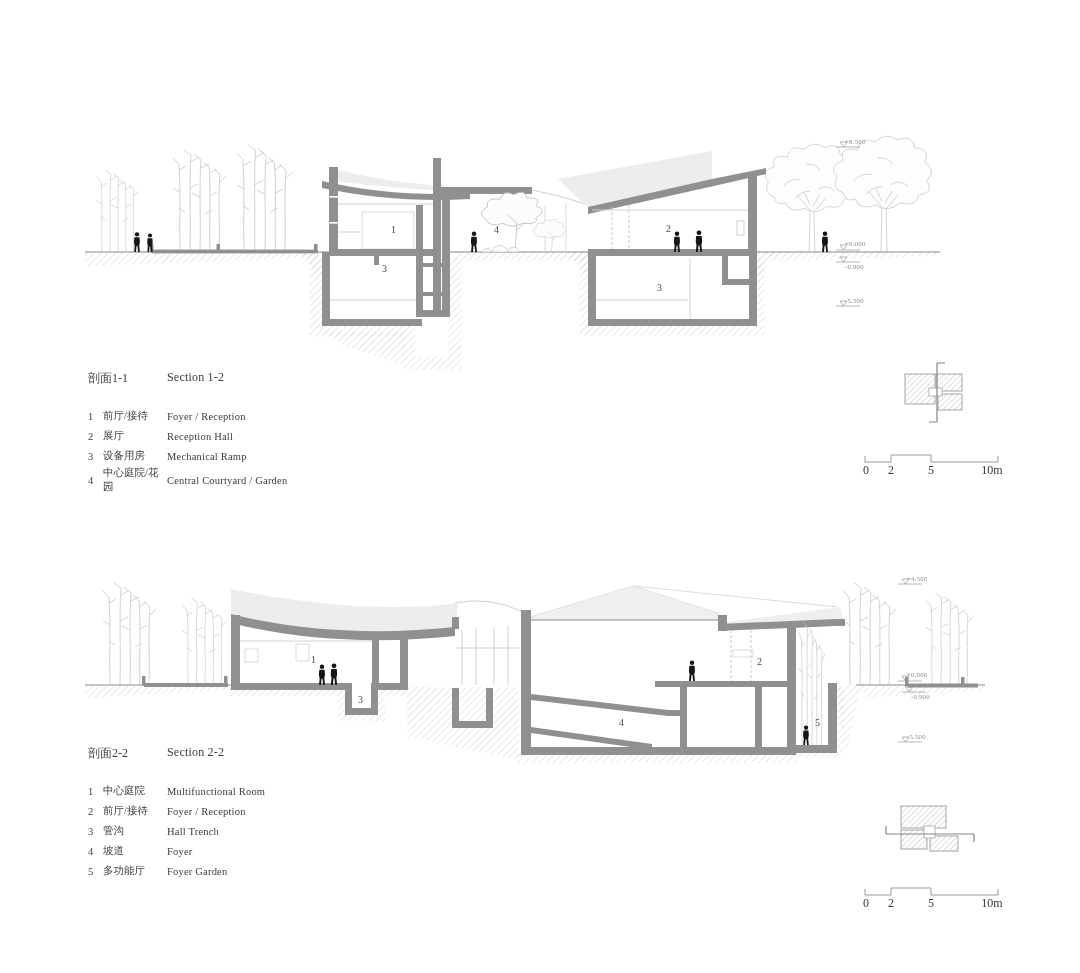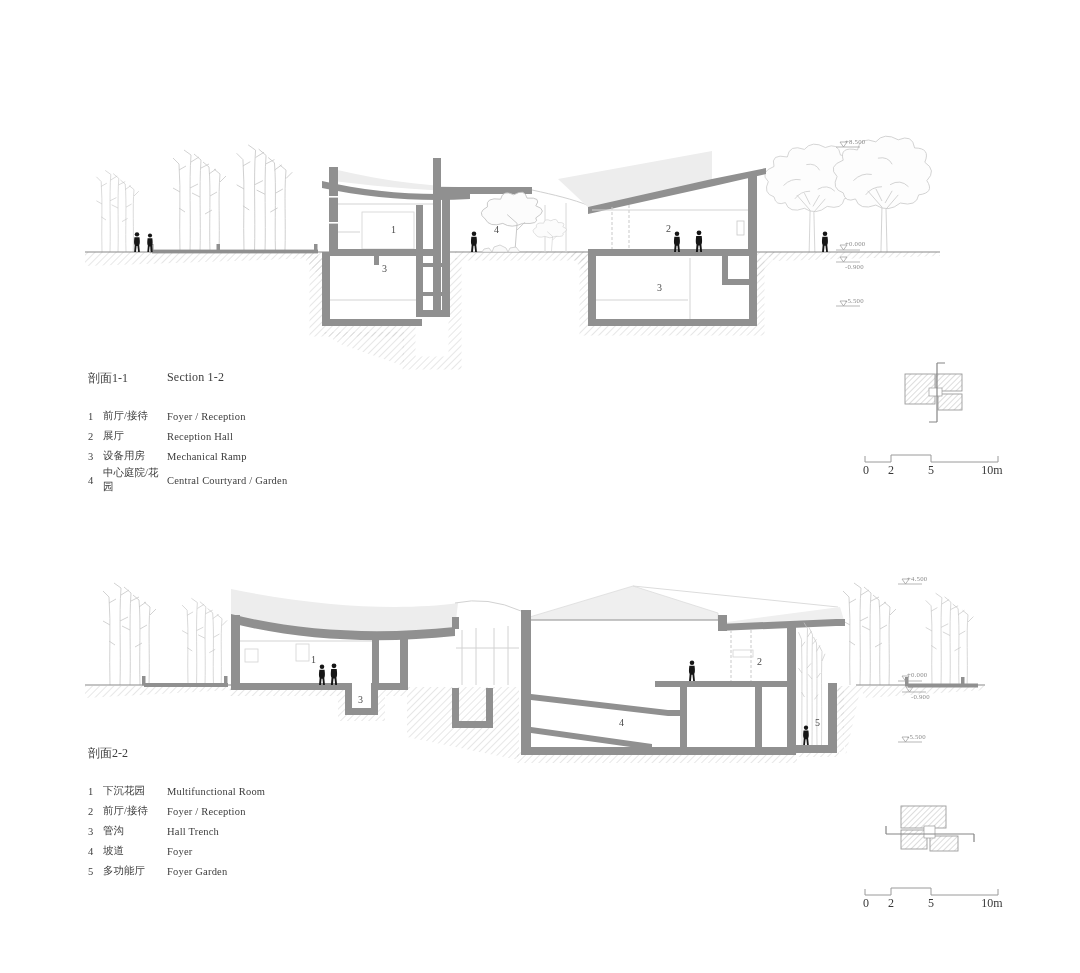--- a/index.html
+++ b/index.html
@@ -329,25 +329,26 @@
       <span>4</span>
       <span class="lg-zh">中心庭院/花园</span>
       <span class="lg-en">Central Courtyard / Garden</span>
     </div>
   </div>
 </div>
 
 <div class="legend" style="left:88px;top:745px;">
   <div class="legend-title">
     <span class="lg-zh">剖面2-2</span>
+    <span class="lg-en">Section 2-2</span>
   </div>
   <div class="legend-items">
     <div class="legend-row">
       <span>1</span>
-      <span class="lg-zh">下沉花园</span>
+      <span class="lg-zh">中心庭院</span>
       <span class="lg-en">Multifunctional Room</span>
     </div>
     <div class="legend-row">
       <span>2</span>
       <span class="lg-zh">前厅/接待</span>
       <span class="lg-en">Foyer / Reception</span>
     </div>
     <div class="legend-row">
       <span>3</span>
       <span class="lg-zh">管沟</span>

